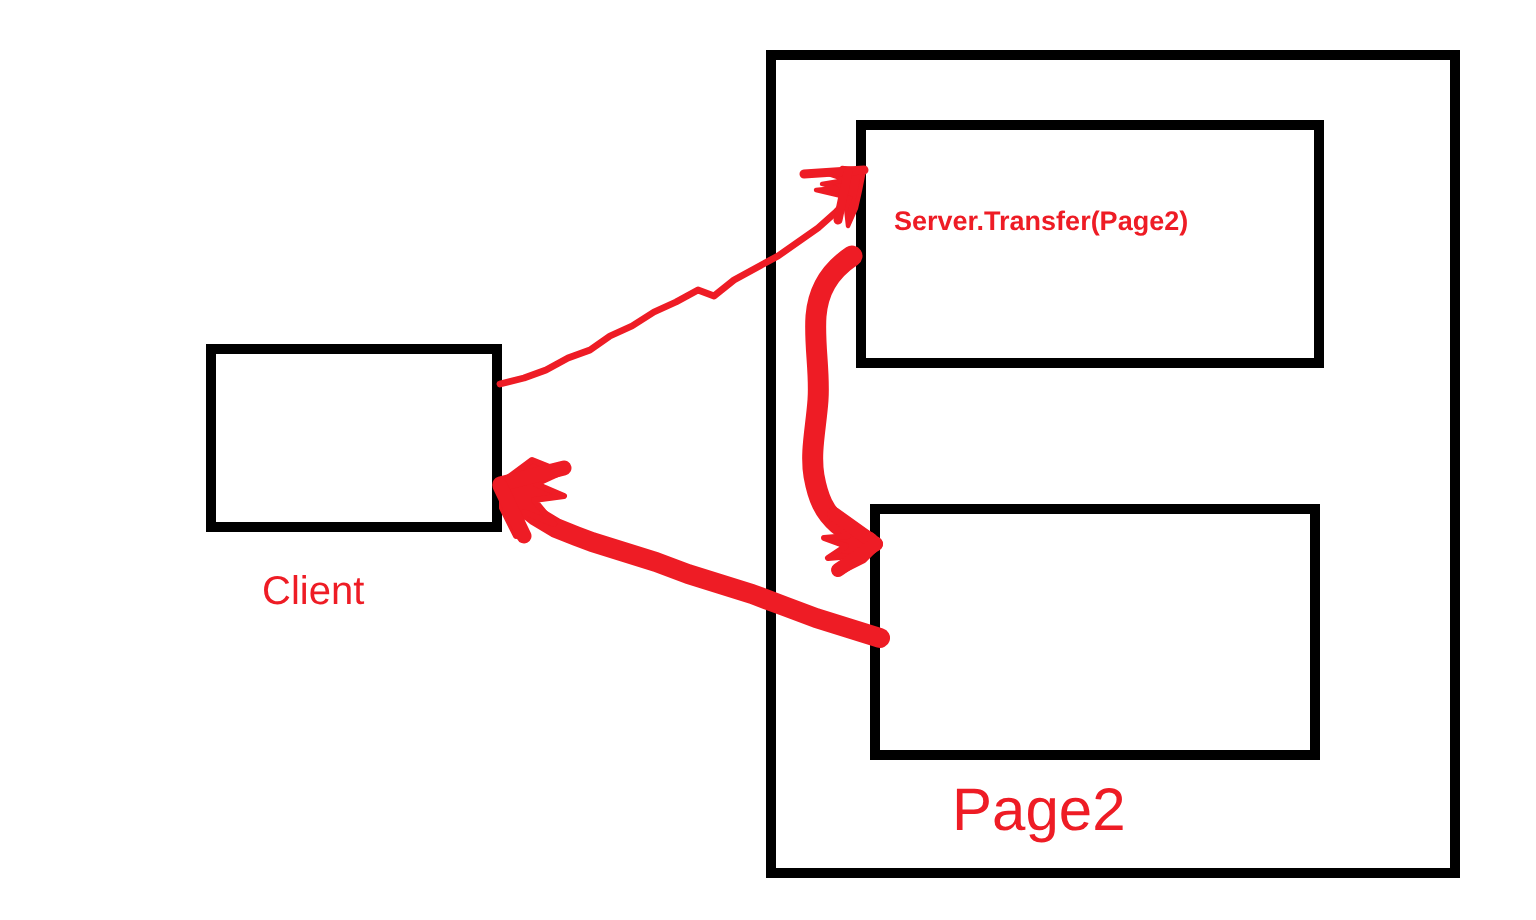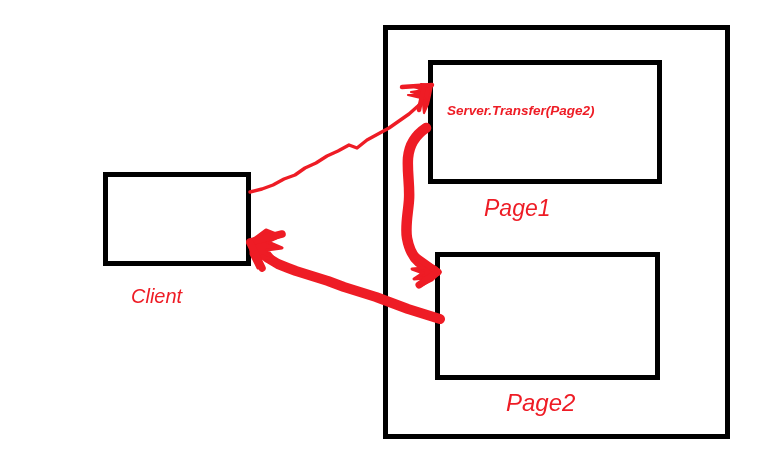--- a/index.html
+++ b/index.html
@@ -9,21 +9,20 @@
   }
   body {
     font-family: "Liberation Sans", sans-serif;
   }
   #canvas {
     position: relative;
     width: 768px;
     height: 460px;
     background: #ffffff;
     overflow: hidden;
-    font-style: italic;
   }
   .box {
     position: absolute;
     background: #ffffff;
     border: 5px solid #000000;
     box-sizing: border-box;
   }
   #server-box {
     left: 383px;
     top: 25px;
@@ -63,23 +62,23 @@
     left: 284px;
     top: 391px;
     font-size: 23px;
   }
   #label-page1 {
     left: 484px;
     top: 197px;
     font-size: 23px;
   }
   #label-page2 {
-    left: 506px;
+    left: 476px;
     top: 391px;
-    font-size: 24px;
+    font-size: 30px;
   }
   #label-transfer {
     left: 447px;
     top: 104px;
     font-size: 13.5px;
     font-weight: bold;
   }
   #arrows {
     position: absolute;
     left: 0;
@@ -97,21 +96,20 @@
   <div class="box" id="server-box"></div>
 
   <div class="box" id="page1-box"></div>
 
   <div class="box" id="page2-box"></div>
 
   <div class="box" id="client-box"></div>
 
   <div class="label" id="label-transfer">Server.Transfer(Page2)</div>
 
-  <div class="label" id="label-page1">Page1</div>
 
   <div class="label" id="label-page2">Page2</div>
 
   <div class="label" id="label-client">Client</div>
 
 
   <svg id="arrows" viewBox="0 0 768 460">
 
     <g>
       <path d="M250,192 L262,189 L273,185 L284,179 L295,175 L305,168 L316,163 L327,156

